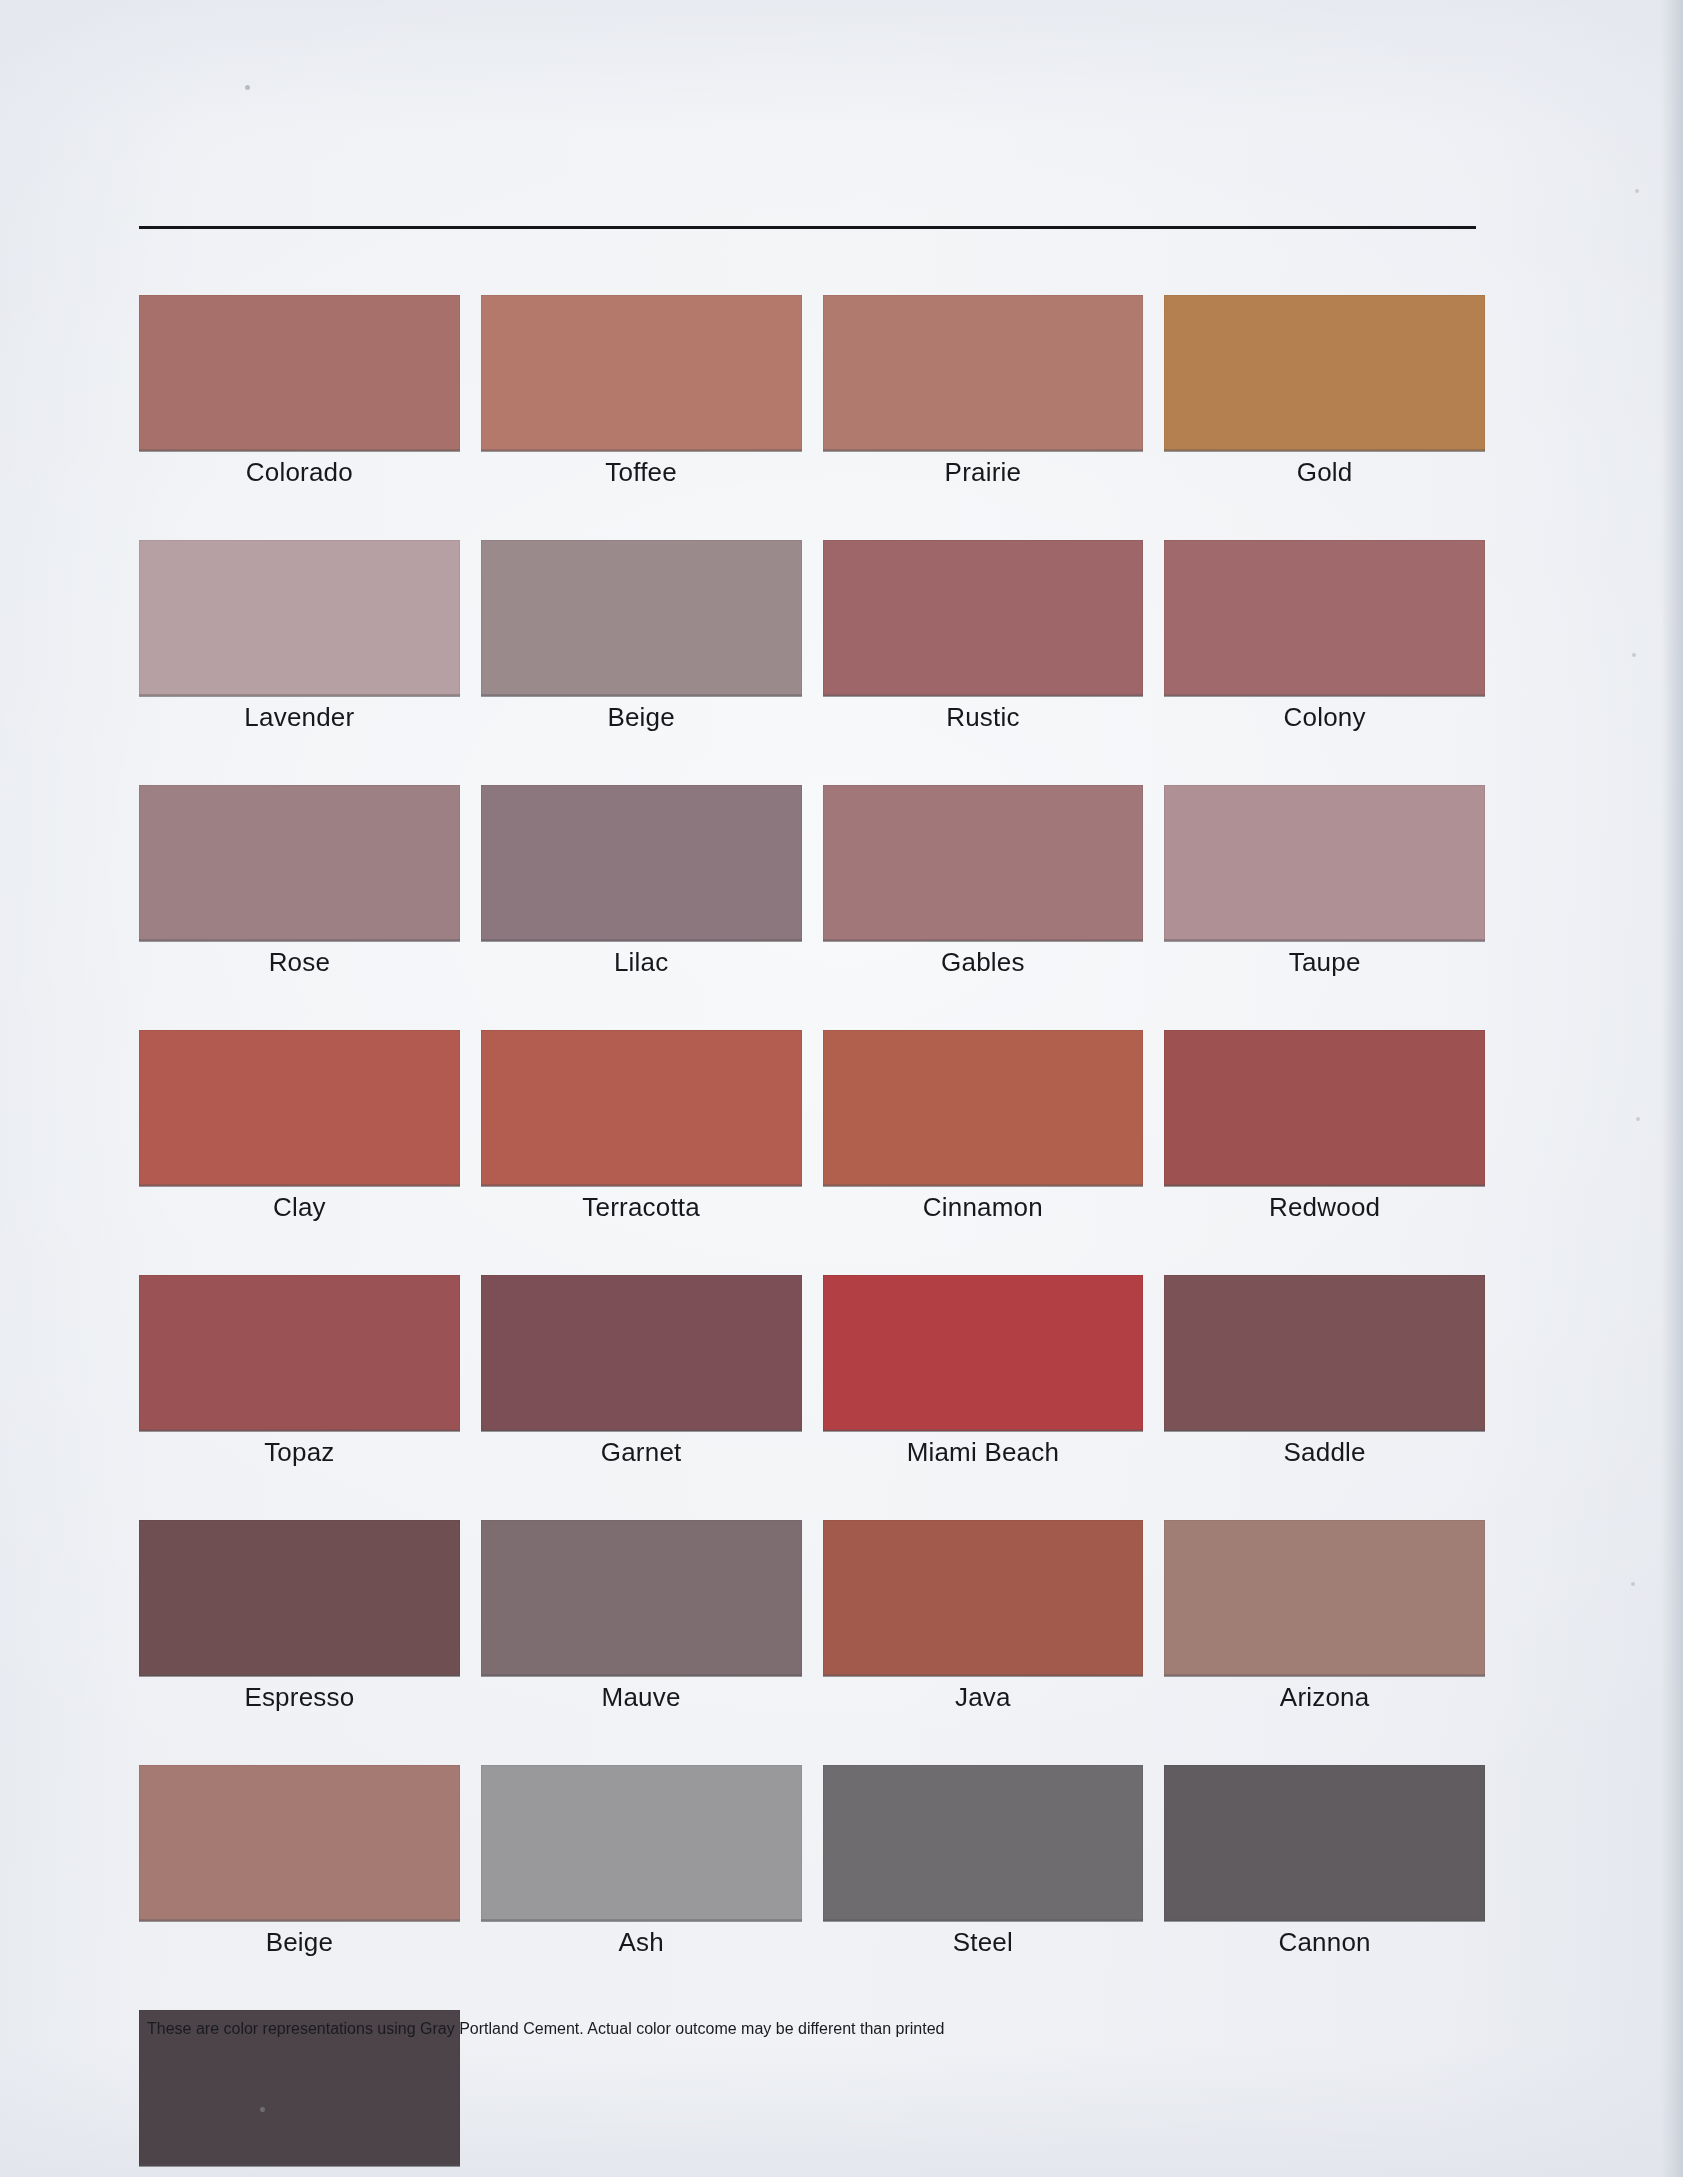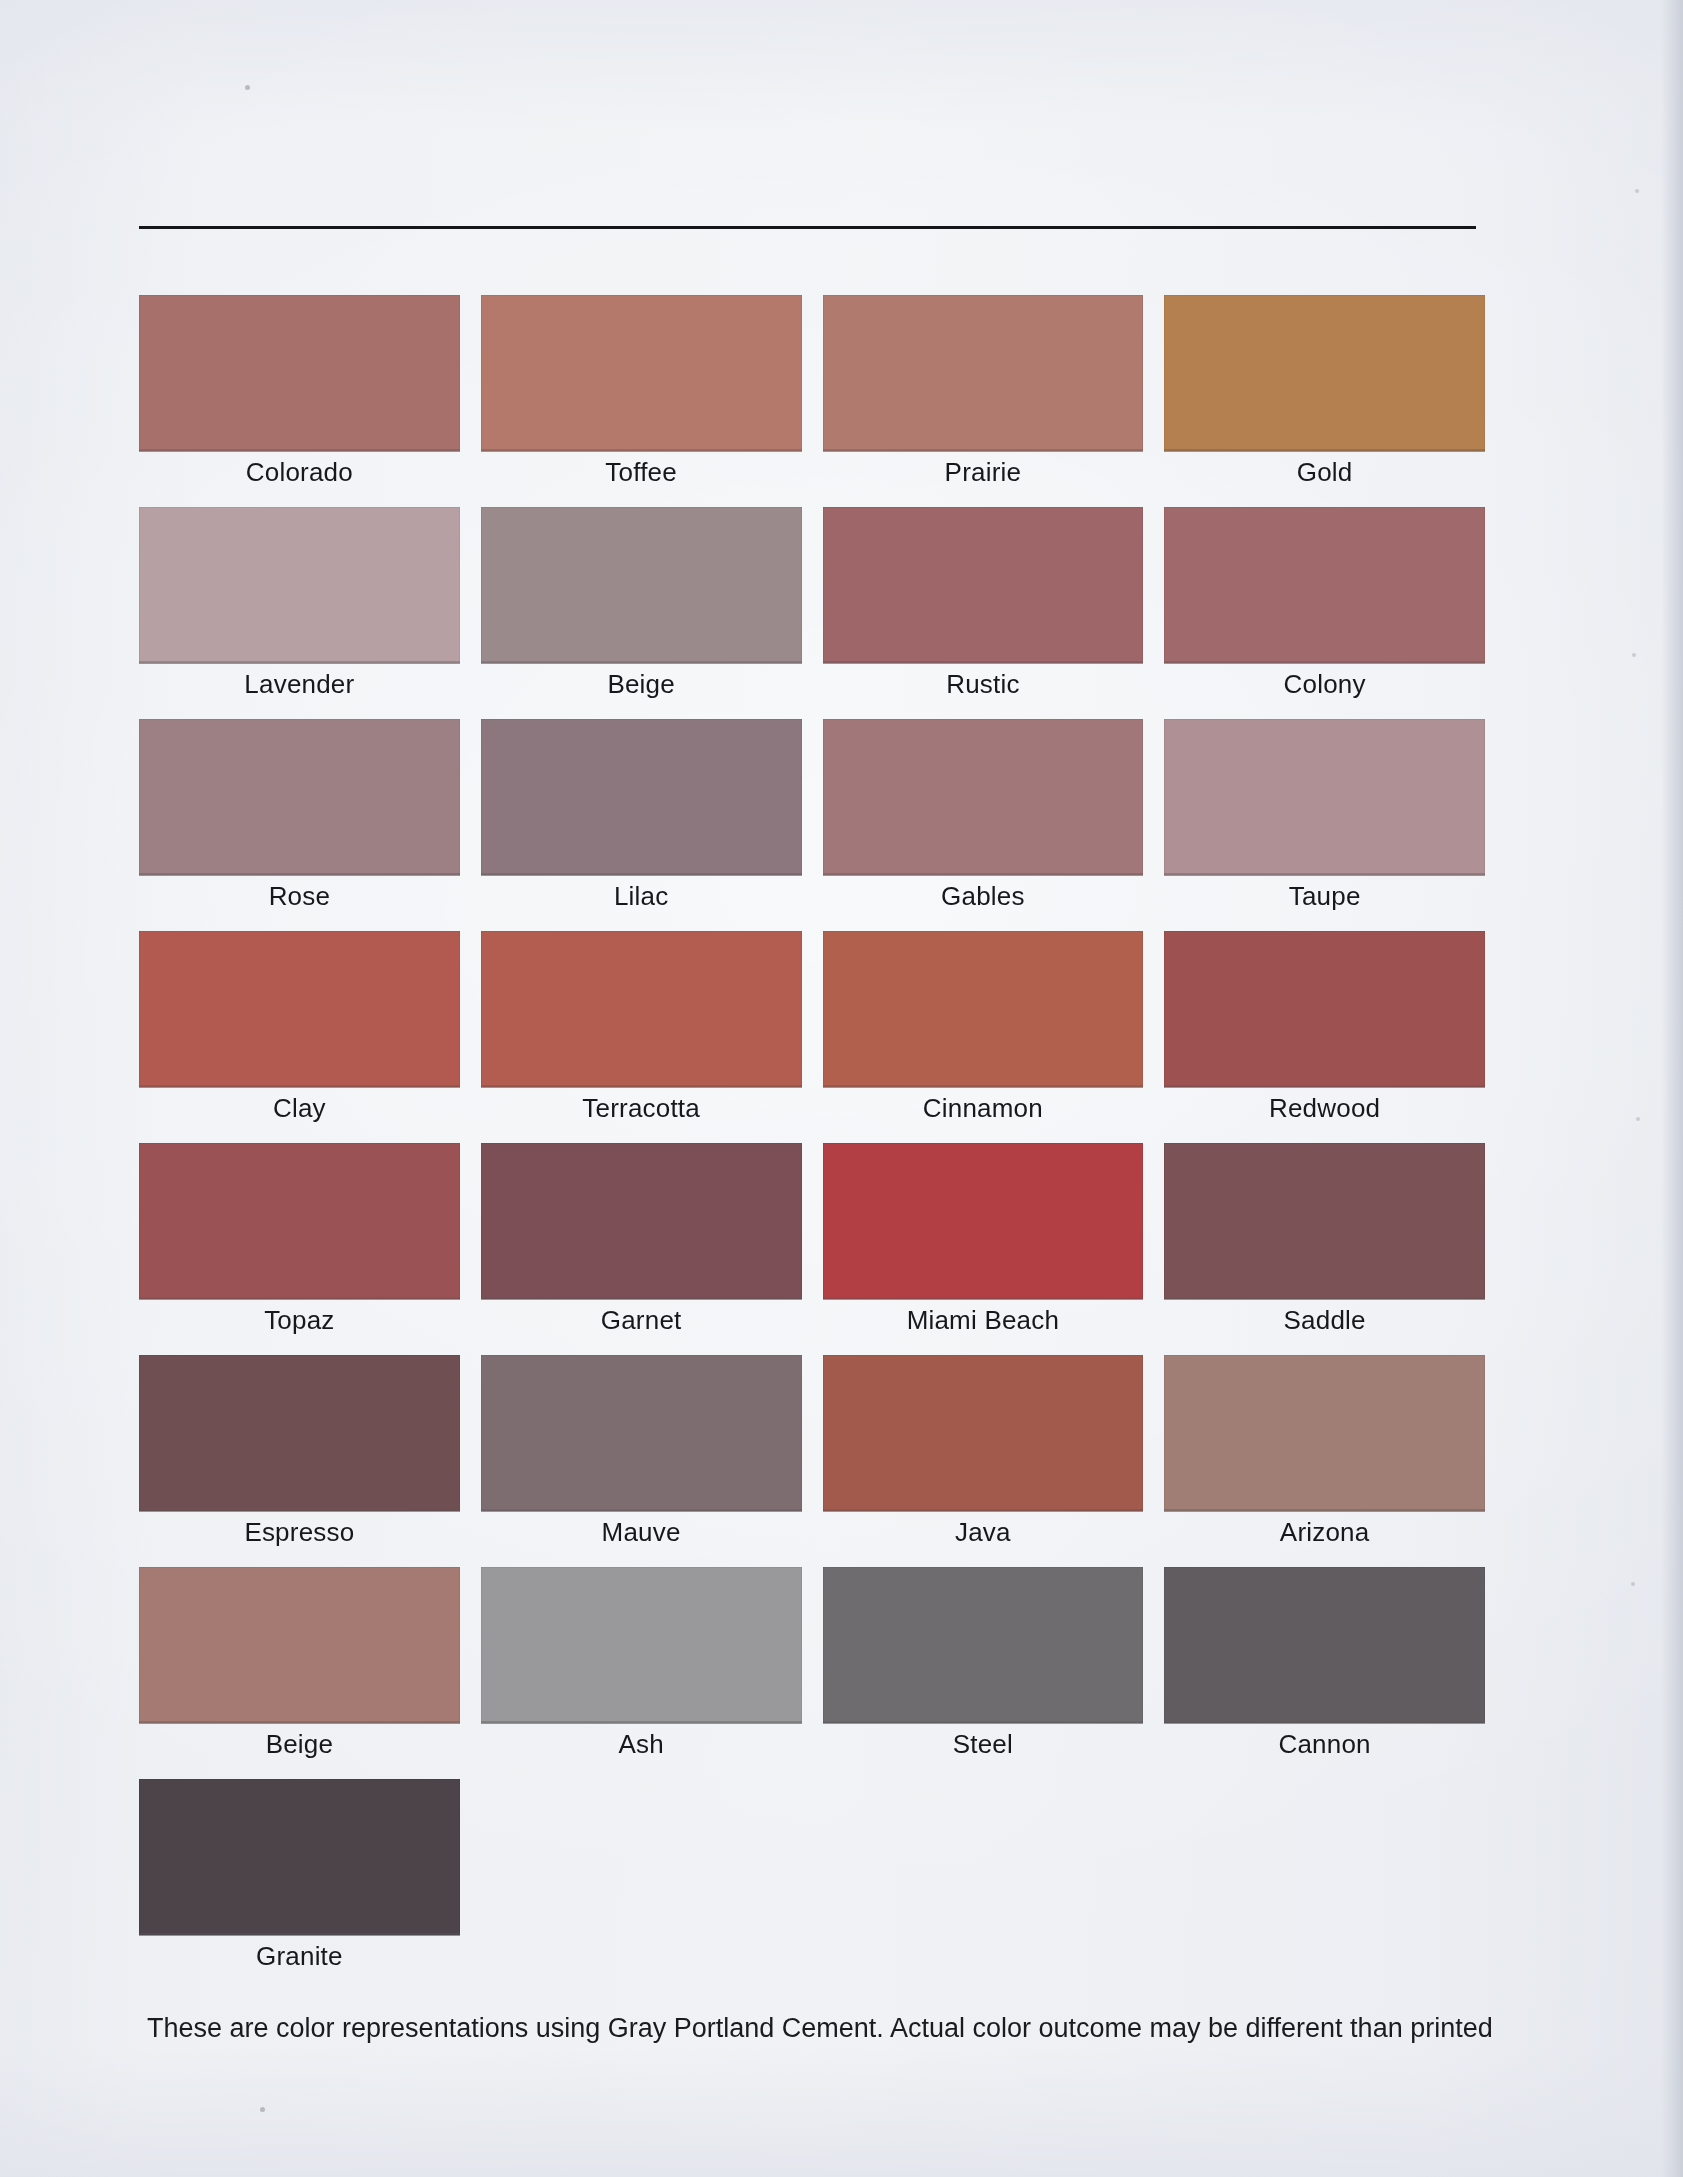--- a/index.html
+++ b/index.html
@@ -68,21 +68,21 @@
     top: 295px;
     width: 1346px;
     display: grid;
     grid-template-columns: repeat(4, 1fr);
     column-gap: 21px;
     row-gap: 0px;
   }
 
   .cell {
     position: relative;
-    height: 212px;
+    height: 245px;
   }
 
   .chip {
     width: 100%;
     height: 156px;
     box-shadow:
       0 1px 0 rgba(0,0,0,0.25),
       0 0 0 0.5px rgba(0,0,0,0.10) inset;
   }
   
@@ -108,21 +108,21 @@
     letter-spacing: 0.2px;
     font-family: "Liberation Sans", sans-serif;
   }
 
   
   .footer {
     position: absolute;
     left: 147px;
     top: 2012px;
     width: 1168px;
-    font-size: 27px;
+    font-size: 16px;
     line-height: 33px;
     color: #1a1b20;
   }
   .footer div { white-space: nowrap; }
 
   
   .speck {
     position: absolute;
     background: #8d8f96;
     border-radius: 50%;

